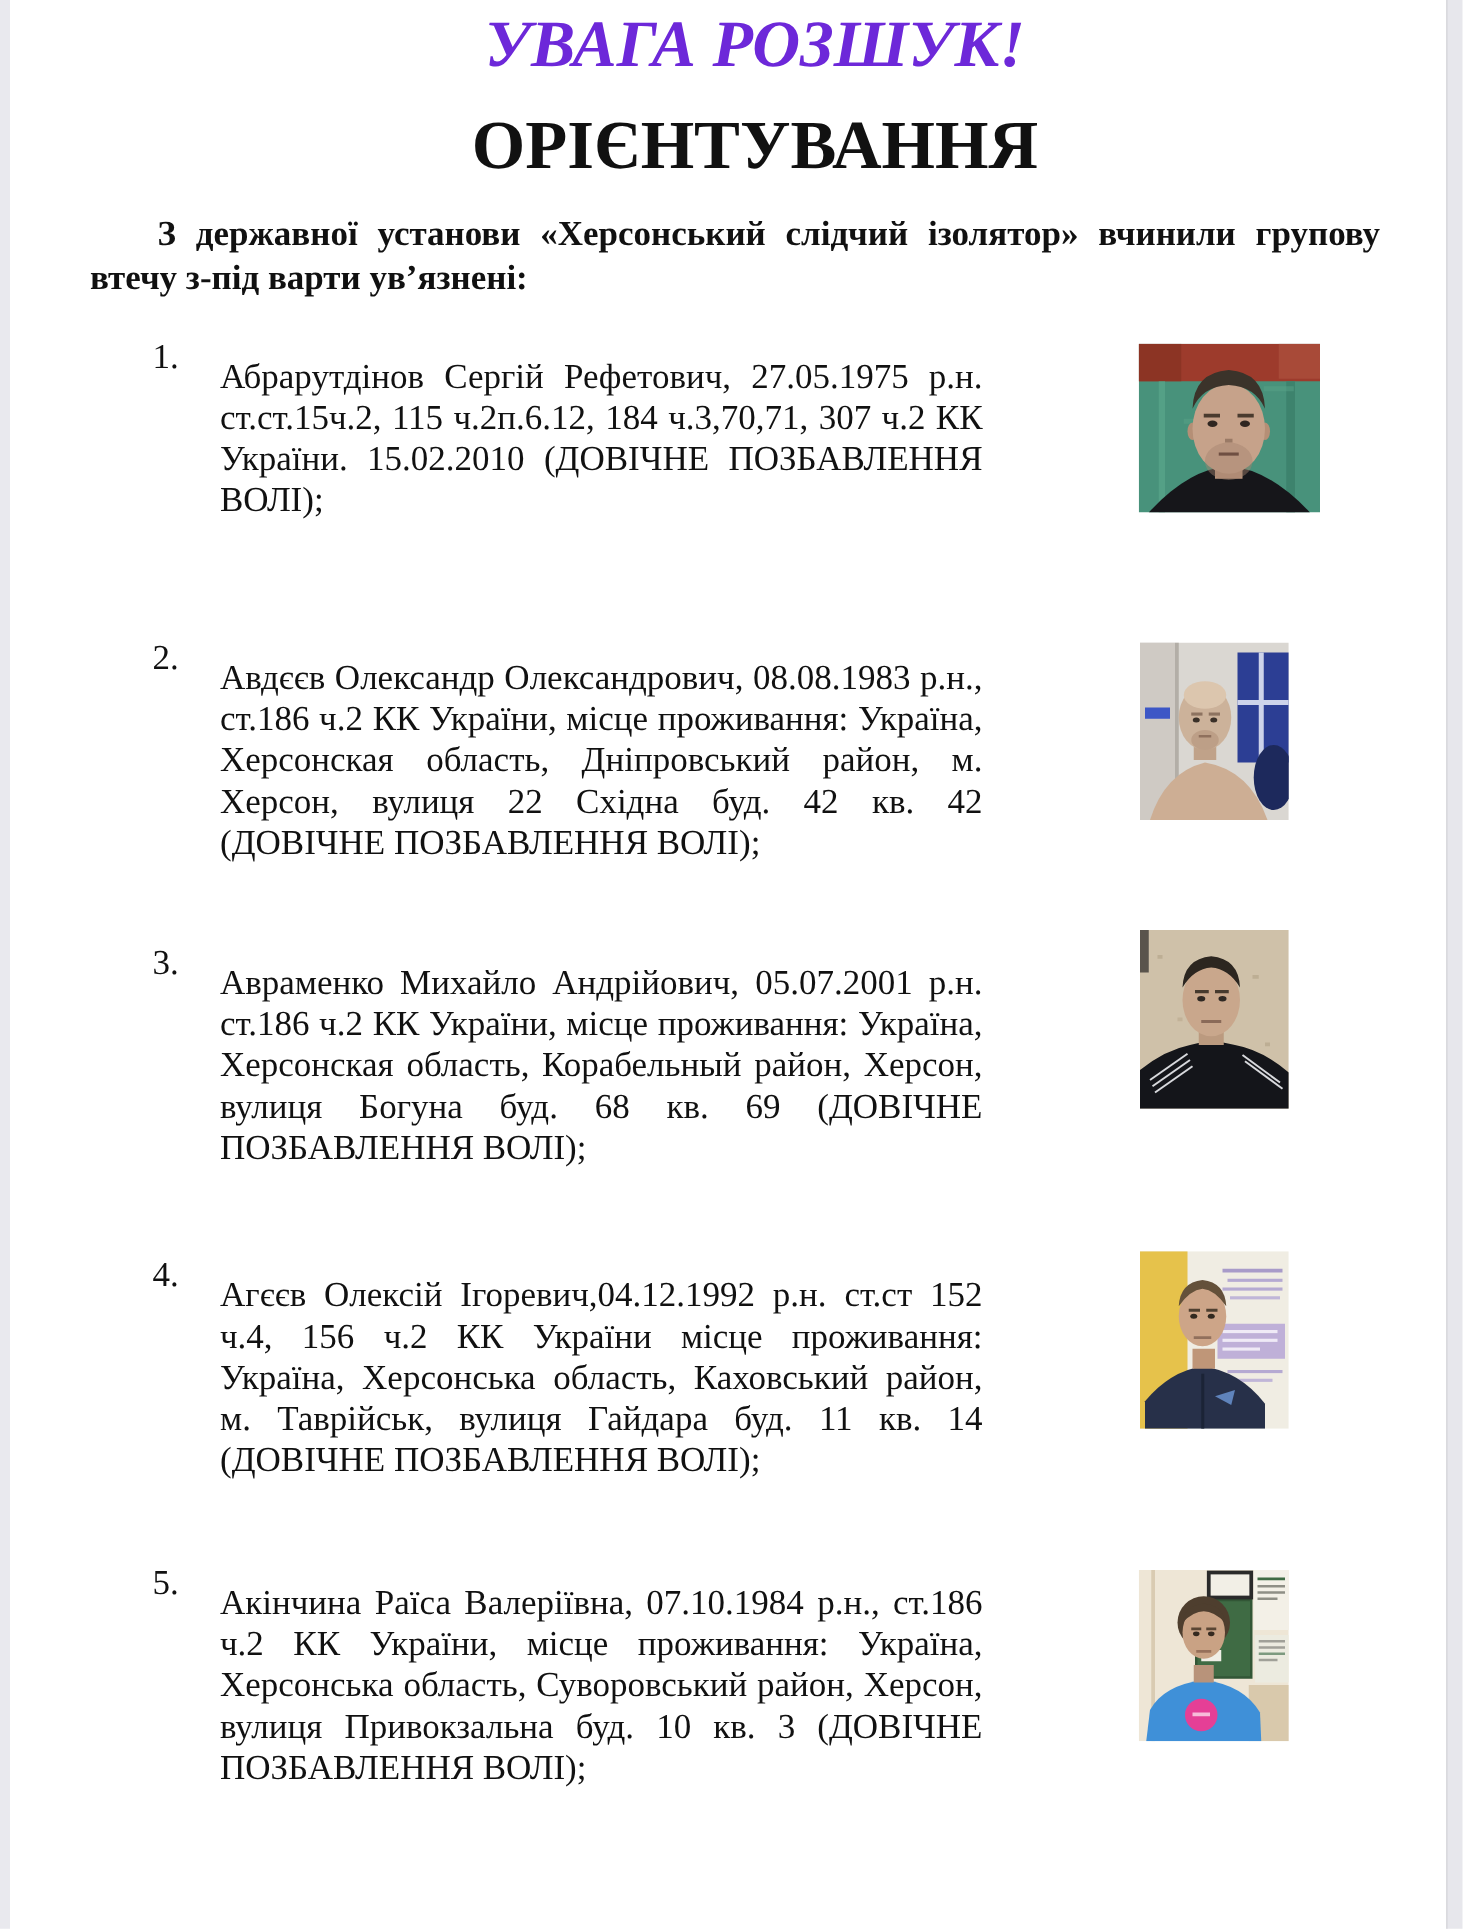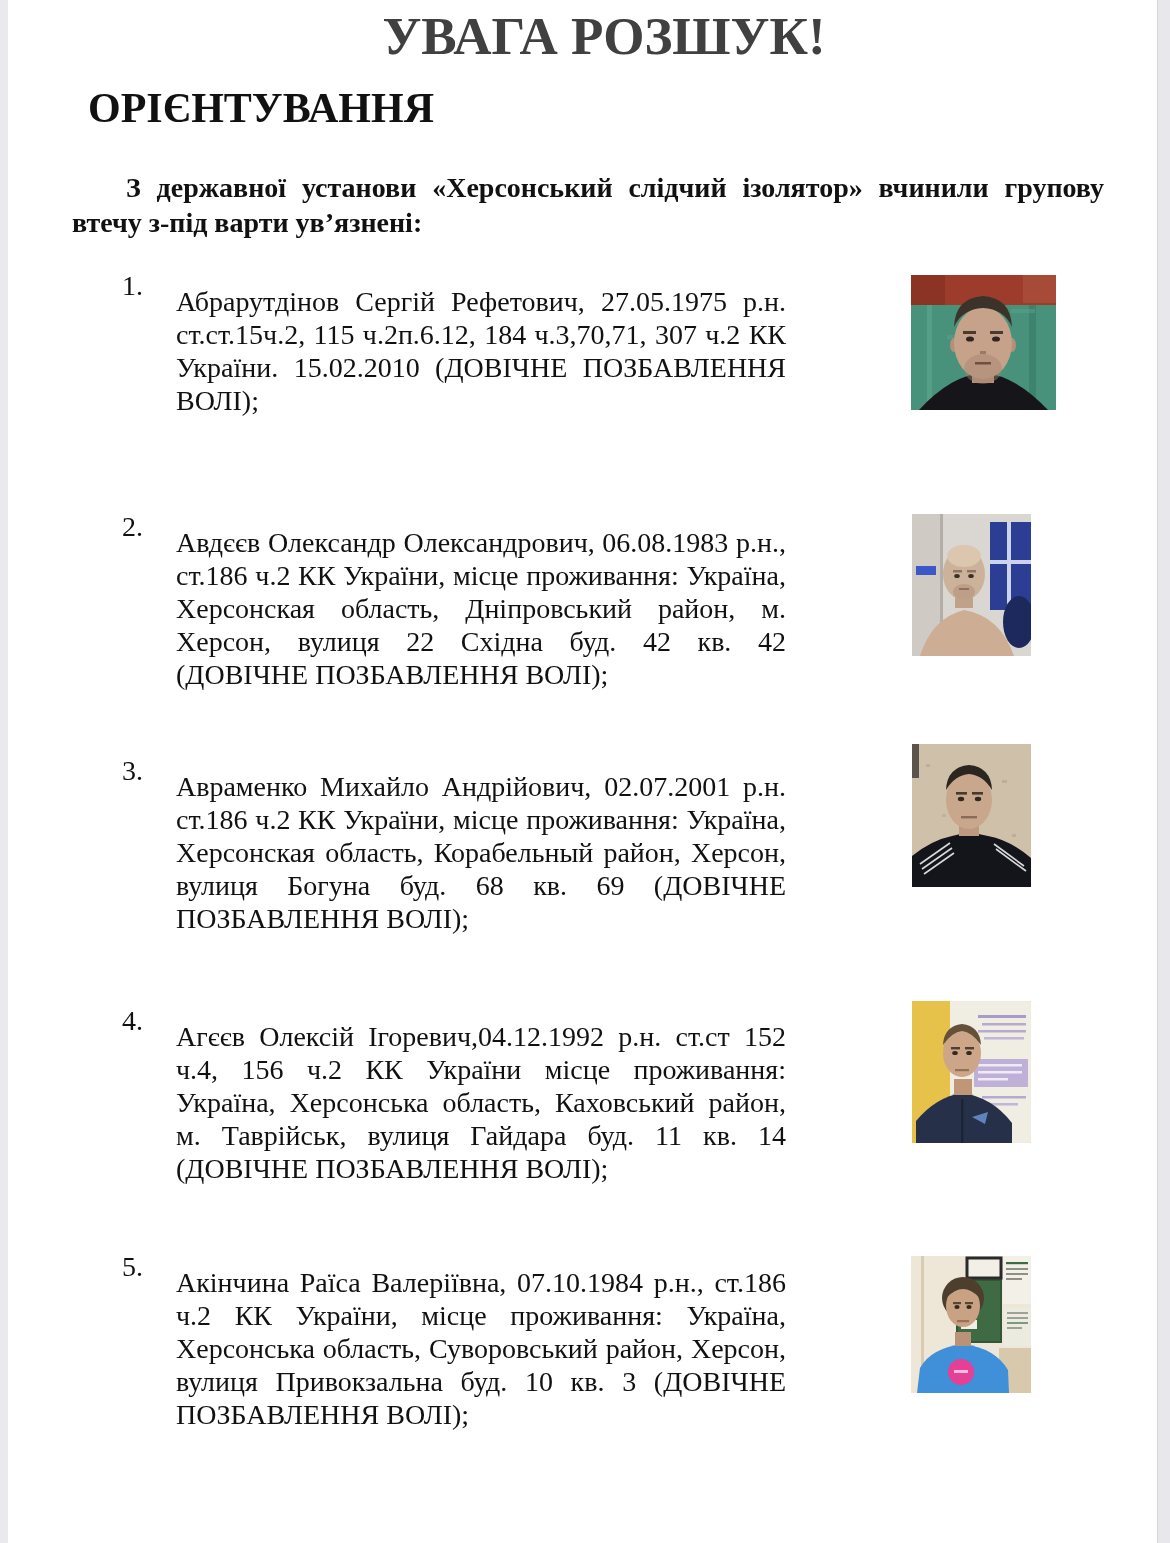--- a/index.html
+++ b/index.html
@@ -3,23 +3,23 @@
 <meta charset="utf-8">
 <style>
   html,body{margin:0;padding:0;background:#ffffff;}
   body{width:1170px;height:1543px;overflow:hidden;}
   .page{position:relative;width:1170px;height:1543px;background:#ffffff;
         font-family:"Liberation Serif","DejaVu Serif",serif;color:#111111;}
   .edge{position:absolute;top:0;bottom:0;background:#e9e9ee;}
   .edge-left{left:0;width:8px;}
   .edge-right{right:0;width:12px;background:#e7e7ec;border-left:1px solid #d3d3d8;}
   .title{position:absolute;top:6px;left:88px;width:1032px;margin:0;
-         text-align:center;color:#404040;font-size:53px;font-weight:700;}
+         text-align:center;color:#6d28d9;font-size:53px;font-weight:700;font-style:italic;}
   .subtitle{position:absolute;top:84px;left:88px;width:1032px;margin:0;
-            color:#111;font-size:42px;font-weight:700;}
+            text-align:center;color:#111;font-size:55px;font-weight:700;}
   .intro{position:absolute;top:170px;left:72px;width:1032px;margin:0;
          font-size:28px;line-height:35px;font-weight:700;
          text-align:justify;text-indent:54px;}
   .entry{position:absolute;left:122px;width:680px;display:flex;}
   .entry .num{width:38px;flex:none;font-size:28px;line-height:33px;}
   .entry .txt{width:640px;margin:16px;font-size:28px;line-height:33px;
               text-align:justify;}
   .e1{top:269px}.e2{top:510px}.e3{top:754px}.e4{top:1004px}.e5{top:1250px}
   .photo{position:absolute;}
   .photo svg{display:block;}
@@ -41,26 +41,26 @@
   <h2 class="subtitle">ОРІЄНТУВАННЯ</h2>
   <p class="intro">З державної установи «Херсонський слідчий ізолятор» вчинили групову втечу з-під варти ув’язнені:</p>
 
   <div class="entry e1">
     <span class="num">1.</span>
     <p class="txt">Абрарутдінов Сергій Рефетович, 27.05.1975 р.н. ст.ст.15ч.2, 115 ч.2п.6.12, 184 ч.3,70,71, 307 ч.2 КК України. 15.02.2010 (ДОВІЧНЕ ПОЗБАВЛЕННЯ ВОЛІ);</p>
   </div>
 
   <div class="entry e2">
     <span class="num">2.</span>
-    <p class="txt">Авдєєв Олександр Олександрович, 06.08.1983 р.н., ст.186 ч.2 КК України, місце проживання: Україна, Херсонская область, Дніпровський район, м. Херсон, вулиця 22 Східна буд. 42 кв. 42 (ДОВІЧНЕ ПОЗБАВЛЕННЯ ВОЛІ);</p>
+    <p class="txt">Авдєєв Олександр Олександрович, 08.08.1983 р.н., ст.186 ч.2 КК України, місце проживання: Україна, Херсонская область, Дніпровський район, м. Херсон, вулиця 22 Східна буд. 42 кв. 42 (ДОВІЧНЕ ПОЗБАВЛЕННЯ ВОЛІ);</p>
   </div>
 
   <div class="entry e3">
     <span class="num">3.</span>
-    <p class="txt">Авраменко Михайло Андрійович, 02.07.2001 р.н. ст.186 ч.2 КК України, місце проживання: Україна, Херсонская область, Корабельный район, Херсон, вулиця Богуна буд. 68 кв. 69 (ДОВІЧНЕ ПОЗБАВЛЕННЯ ВОЛІ);</p>
+    <p class="txt">Авраменко Михайло Андрійович, 05.07.2001 р.н. ст.186 ч.2 КК України, місце проживання: Україна, Херсонская область, Корабельный район, Херсон, вулиця Богуна буд. 68 кв. 69 (ДОВІЧНЕ ПОЗБАВЛЕННЯ ВОЛІ);</p>
   </div>
 
   <div class="entry e4">
     <span class="num">4.</span>
     <p class="txt">Агєєв Олексій Ігоревич,04.12.1992 р.н. ст.ст 152 ч.4, 156 ч.2 КК України місце проживання: Україна, Херсонська область, Каховський район, м. Таврійськ, вулиця Гайдара буд. 11 кв. 14 (ДОВІЧНЕ ПОЗБАВЛЕННЯ ВОЛІ);</p>
   </div>
 
   <div class="entry e5">
     <span class="num">5.</span>
     <p class="txt">Акінчина Раїса Валеріївна, 07.10.1984 р.н., ст.186 ч.2 КК України, місце проживання: Україна, Херсонська область, Суворовський район, Херсон, вулиця Привокзальна буд. 10 кв. 3 (ДОВІЧНЕ ПОЗБАВЛЕННЯ ВОЛІ);</p>

